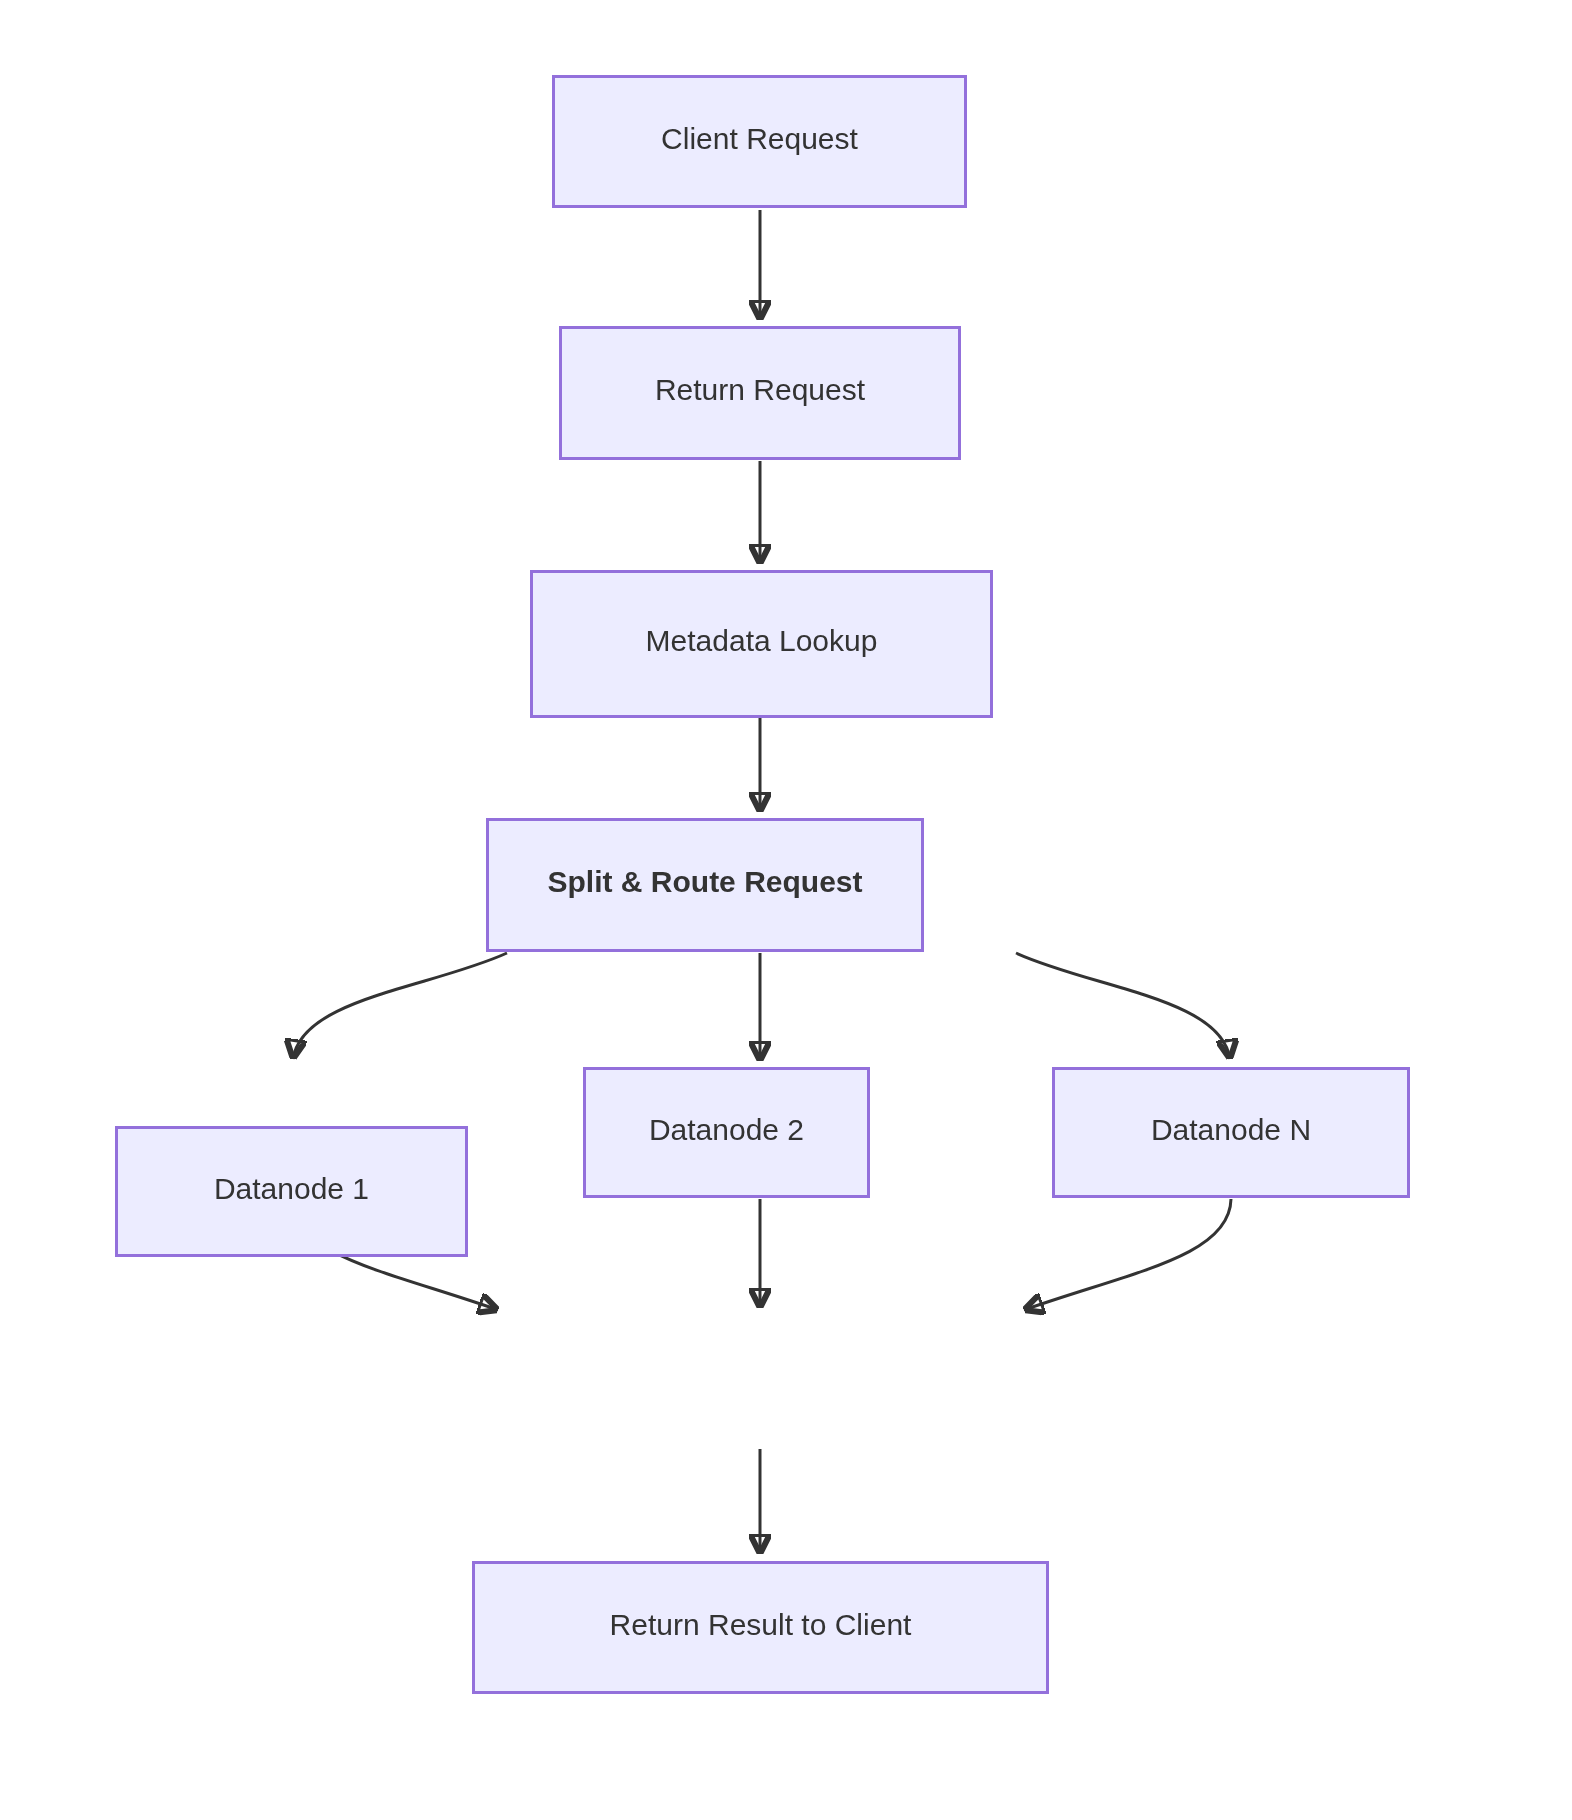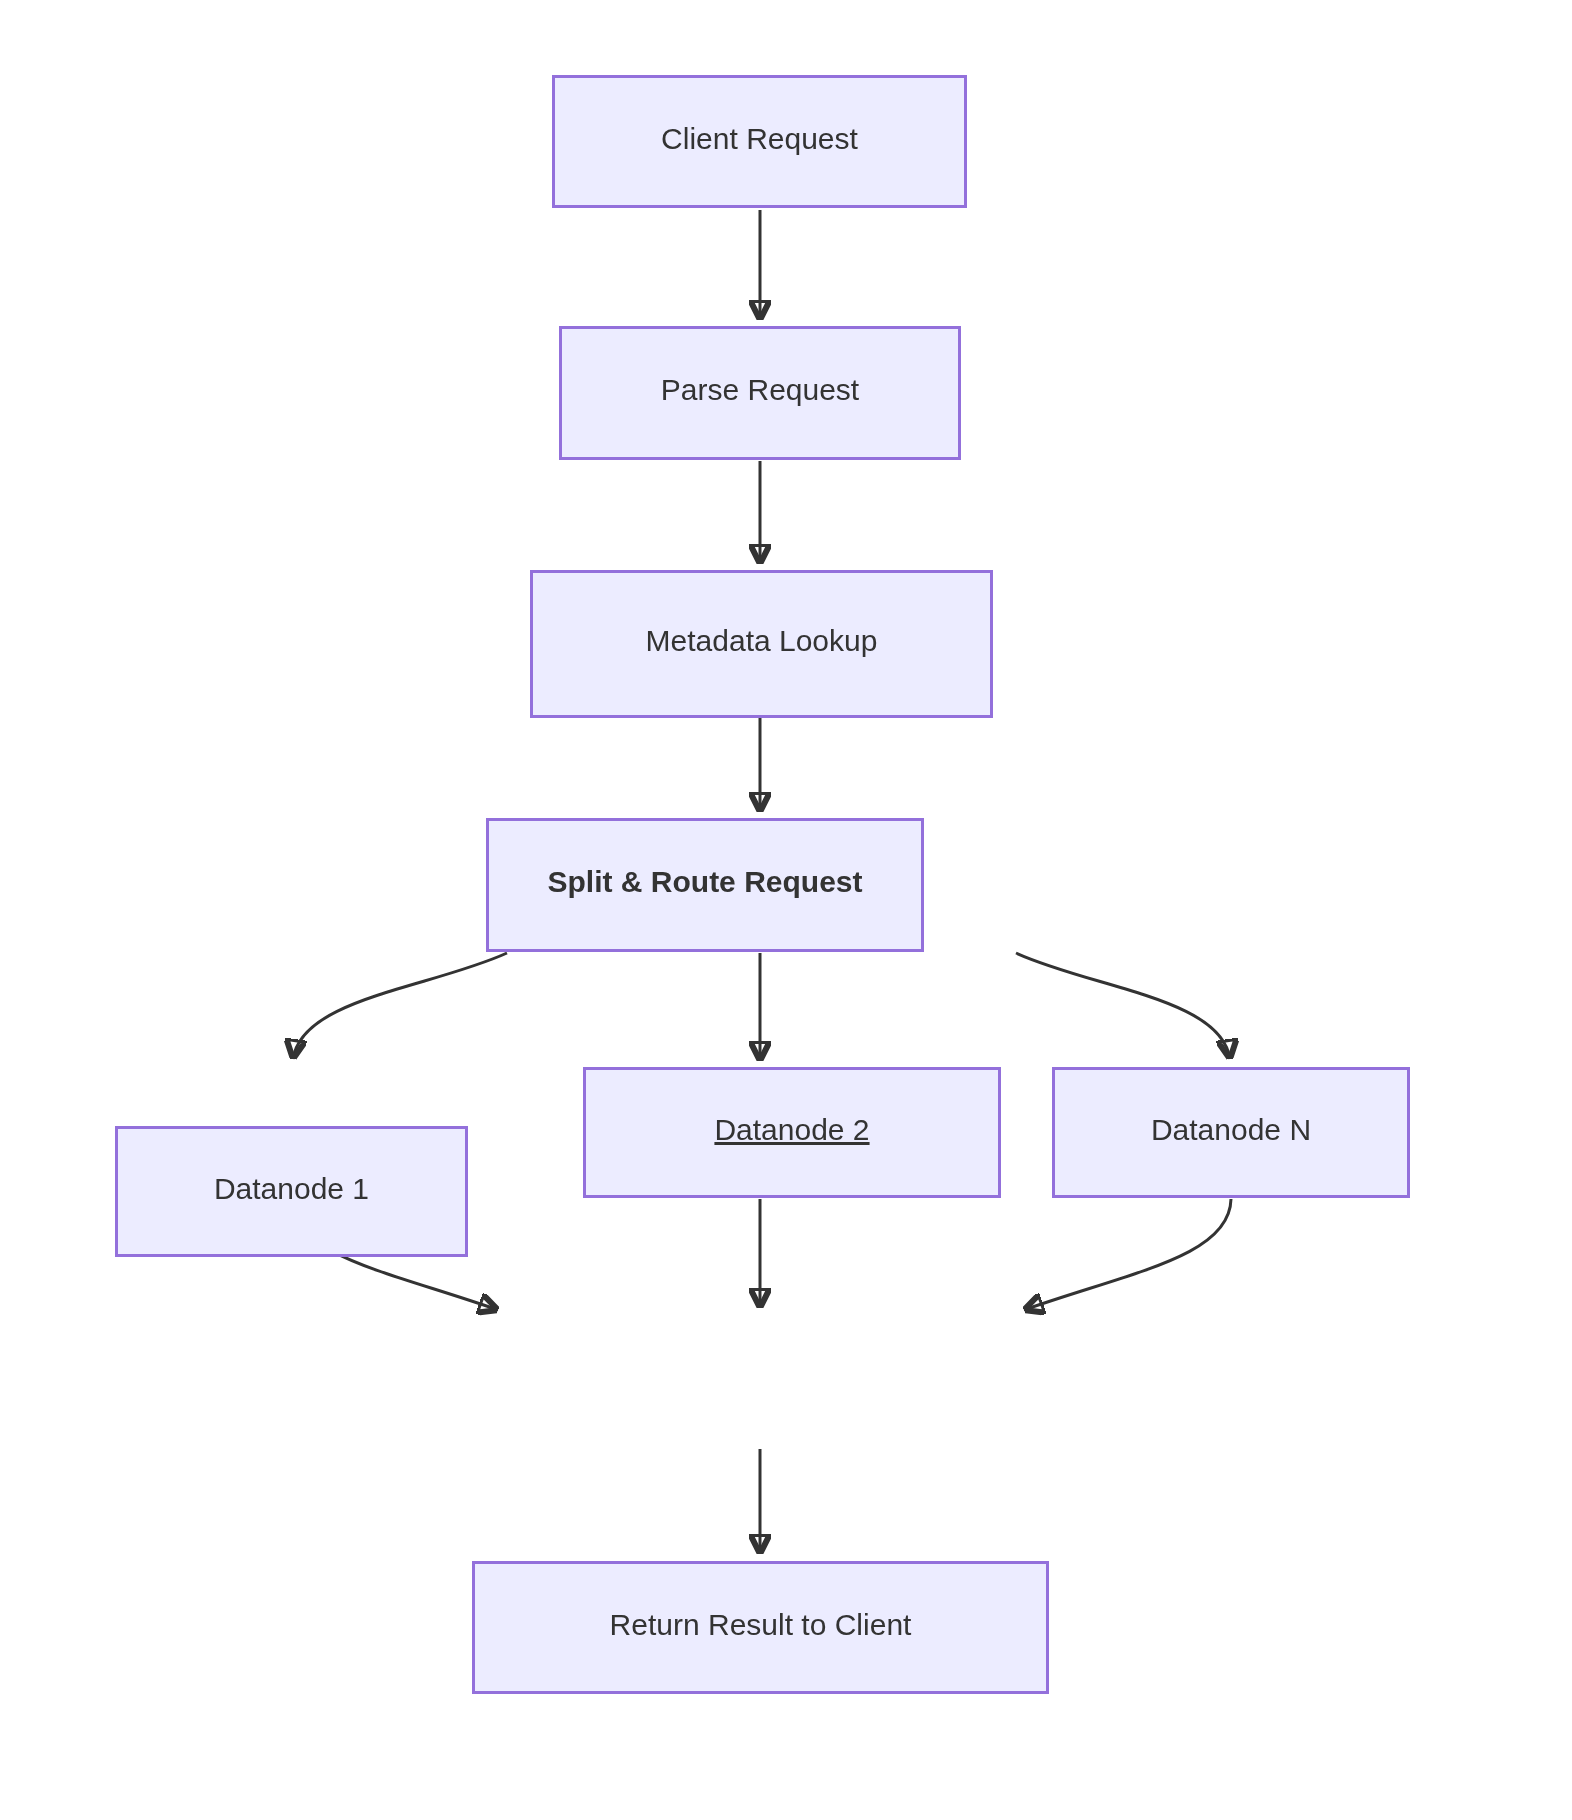--- a/index.html
+++ b/index.html
@@ -41,21 +41,21 @@
     font-size: 30px;
     line-height: 1.2;
     padding-bottom: 6px;
   }
   
   .n-client   { left: 552px;  top: 75px;   width: 415px; height: 133px; }
   .n-parse    { left: 559px;  top: 326px;  width: 402px; height: 134px; }
   .n-metadata { left: 530px;  top: 570px;  width: 463px; height: 148px; }
   .n-split    { left: 486px;  top: 818px;  width: 438px; height: 134px; font-weight: bold; }
   .n-d1       { left: 115px;  top: 1126px; width: 353px; height: 131px; }
-  .n-d2       { left: 583px;  top: 1067px; width: 418px; height: 131px; text-decoration: underline; }
+  .n-d2       { left: 583px;  top: 1067px; width: 287px; height: 131px; }
   .n-dn       { left: 1052px; top: 1067px; width: 358px; height: 131px; }
   .n-agg      { left: 497px;  top: 1314px; width: 526px; height: 134px; }
   .n-return   { left: 472px;  top: 1561px; width: 577px; height: 133px; }
 </style>
 </head>
 <body>
 
 <div class="canvas">
 
   <svg class="edges" viewBox="0 0 1572 1820" xmlns="http://www.w3.org/2000/svg">
@@ -74,21 +74,21 @@
     <path marker-end="url(#arrow)" d="M 760 1199 L 760 1308"></path>
     <path marker-end="url(#arrow)" d="M 1231 1199 C 1230 1256, 1132 1272, 1024 1310"></path>
     <path marker-end="url(#arrow)" d="M 760 1449 L 760 1554"></path>
   </svg>
 
   <div class="node n-client">
     <span>Client Request</span>
   </div>
 
   <div class="node n-parse">
-    <span>Parse Request</span>
+    <span>Return Request</span>
   </div>
 
   <div class="node n-metadata">
     <span>Metadata Lookup</span>
   </div>
 
   <div class="node n-split">
     <span>Split &amp; Route Request</span>
   </div>
 

